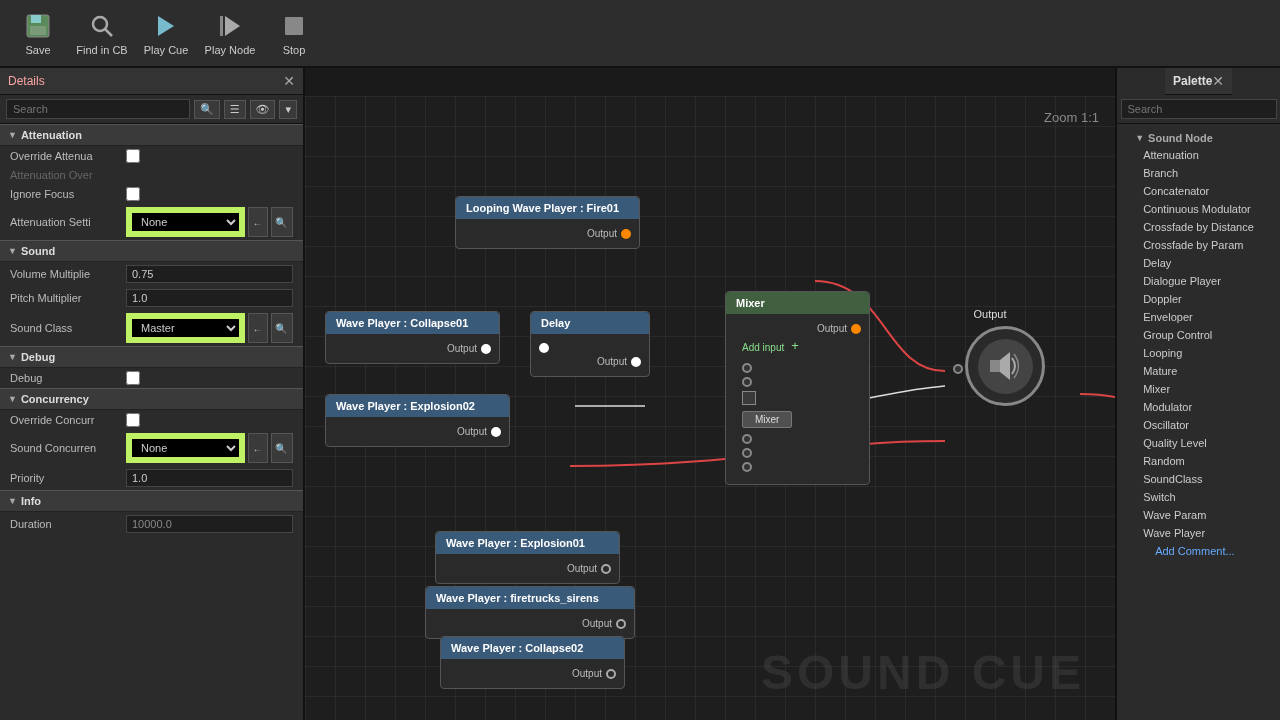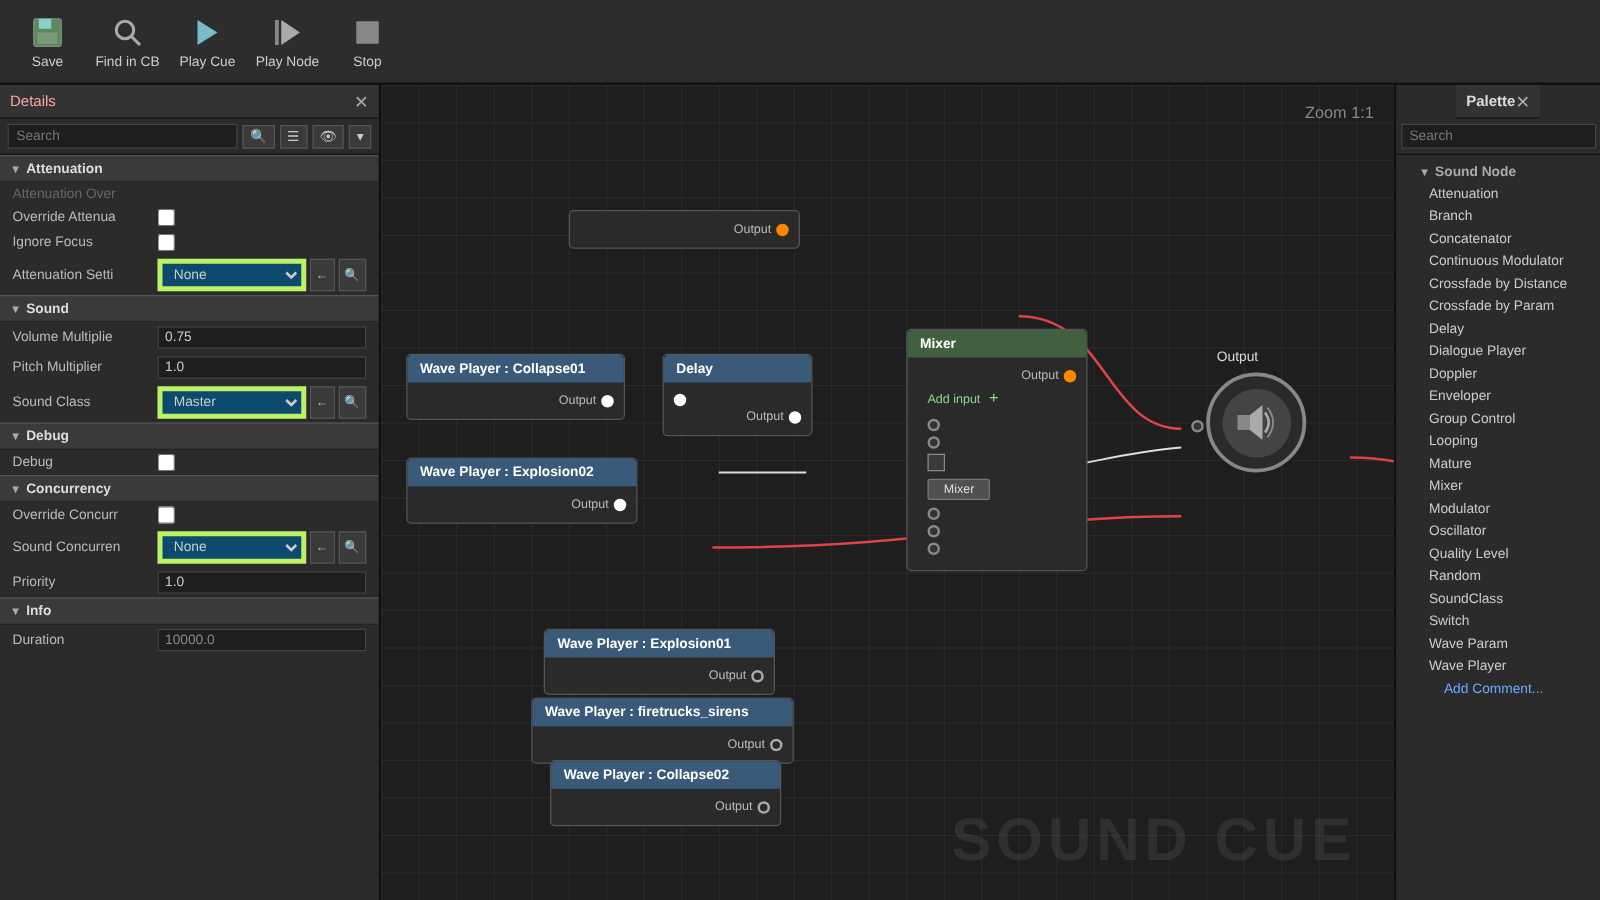--- a/index.html
+++ b/index.html
@@ -146,22 +146,22 @@
     .prop-input {
       background: #1e1e1e;
       border: 1px solid #444;
       color: #ccc;
       padding: 2px 5px;
       font-size: 11px;
       width: 100%;
       outline: none;
     }
     .prop-select {
-      background: #0c4a6e;
-      border: 4px solid #bef264;
+      background: #000000;
+      border: 6px solid #bef264;
       color: #ccc;
       padding: 2px 5px;
       font-size: 11px;
       width: 100%;
       outline: none;
     }
     .prop-checkbox {
       width: 14px;
       height: 14px;
     }
@@ -186,20 +186,21 @@
     
     #canvas-area {
       flex: 1;
       background: #1e1e1e;
       position: relative;
       overflow: hidden;
       background-image:
         linear-gradient(rgba(60,60,60,0.4) 1px, transparent 1px),
         linear-gradient(90deg, rgba(60,60,60,0.4) 1px, transparent 1px);
       background-size: 30px 30px;
+      margin-top: 28px;
     }
     #zoom-label {
       position: absolute;
       top: 14px;
       right: 16px;
       color: #888;
       font-size: 13px;
     }
     #sound-cue-label {
       position: absolute;
@@ -469,25 +470,25 @@
       <button class="search-action-btn">👁</button>
       <button class="search-action-btn">▾</button>
     </div>
     <div id="properties">
 
       <div class="section-header">
         <span class="section-arrow">▼</span>
         <span>Attenuation</span>
       </div>
       <div class="prop-row">
-        <span class="prop-label grayed">Attenuation Over</span>
-      </div>
-      <div class="prop-row">
         <span class="prop-label">Override Attenua</span>
         <input type="checkbox" class="prop-checkbox" style="">
+      </div>
+      <div class="prop-row">
+        <span class="prop-label grayed">Attenuation Over</span>
       </div>
       <div class="prop-row">
         <span class="prop-label">Ignore Focus</span>
         <input type="checkbox" class="prop-checkbox" style="">
       </div>
       <div class="prop-row">
         <span class="prop-label">Attenuation Setti</span>
         <div class="prop-value select-with-actions">
           <select class="prop-select">
             <option>None</option>
@@ -584,20 +585,21 @@
 
       <path d="M 270 310 C 300 310, 305 310, 340 310" stroke="#ddd" stroke-width="1.5" fill="none"></path>
 
       <path d="M 265 370 C 450 370, 500 345, 640 345" stroke="#d44" stroke-width="2" fill="none"></path>
 
       <path d="M 775 298 C 850 298, 850 330, 895 340" stroke="#d44" stroke-width="2" fill="none"></path>
       <path d="M 895 340 C 920 350, 940 355, 950 360" stroke="#d44" stroke-width="2" fill="none"></path>
     </svg>
 
     <div class="node" style="left:150px; top:100px; min-width:185px;">
+      <div class="node-header">Looping Wave Player : Fire01</div>
       <div class="node-body">
         <div class="node-port-row right">
           <span class="port-label">Output</span>
           <div class="port-circle orange-port"></div>
         </div>
       </div>
     </div>
 
     <div class="node" style="left:20px; top:215px; min-width:175px;">
       <div class="node-header">Wave Player : Collapse01</div>

